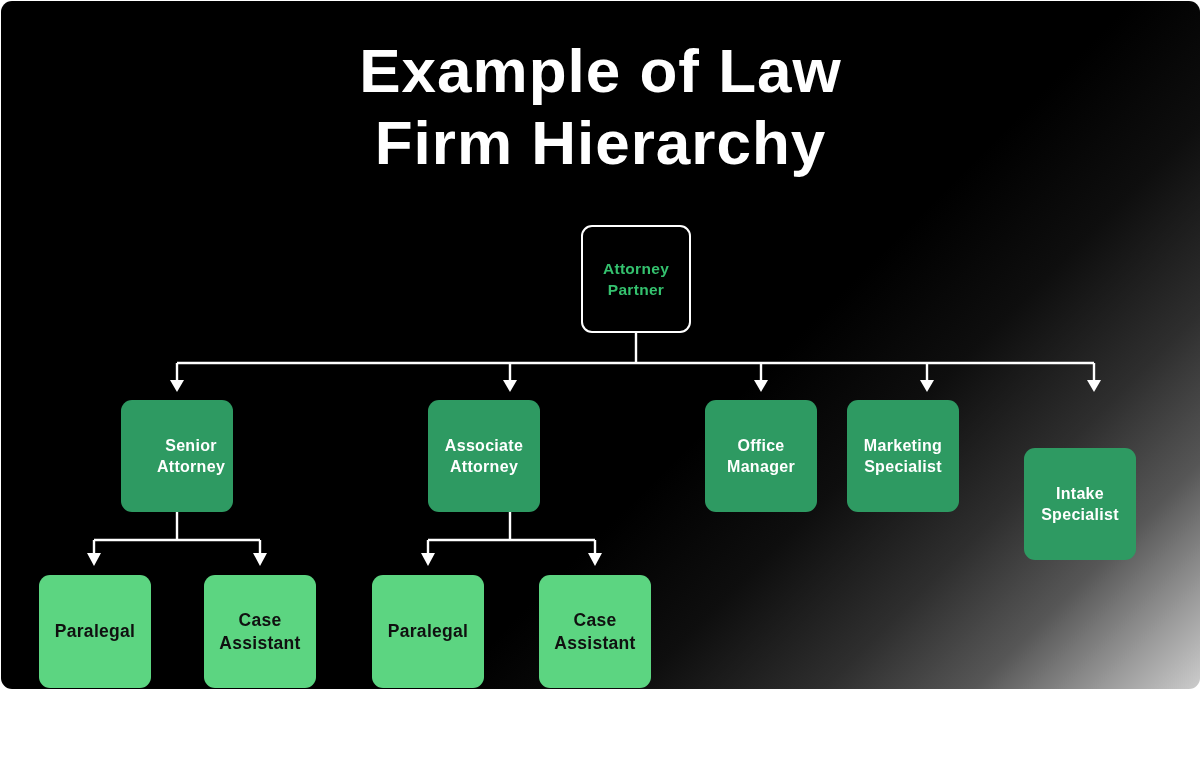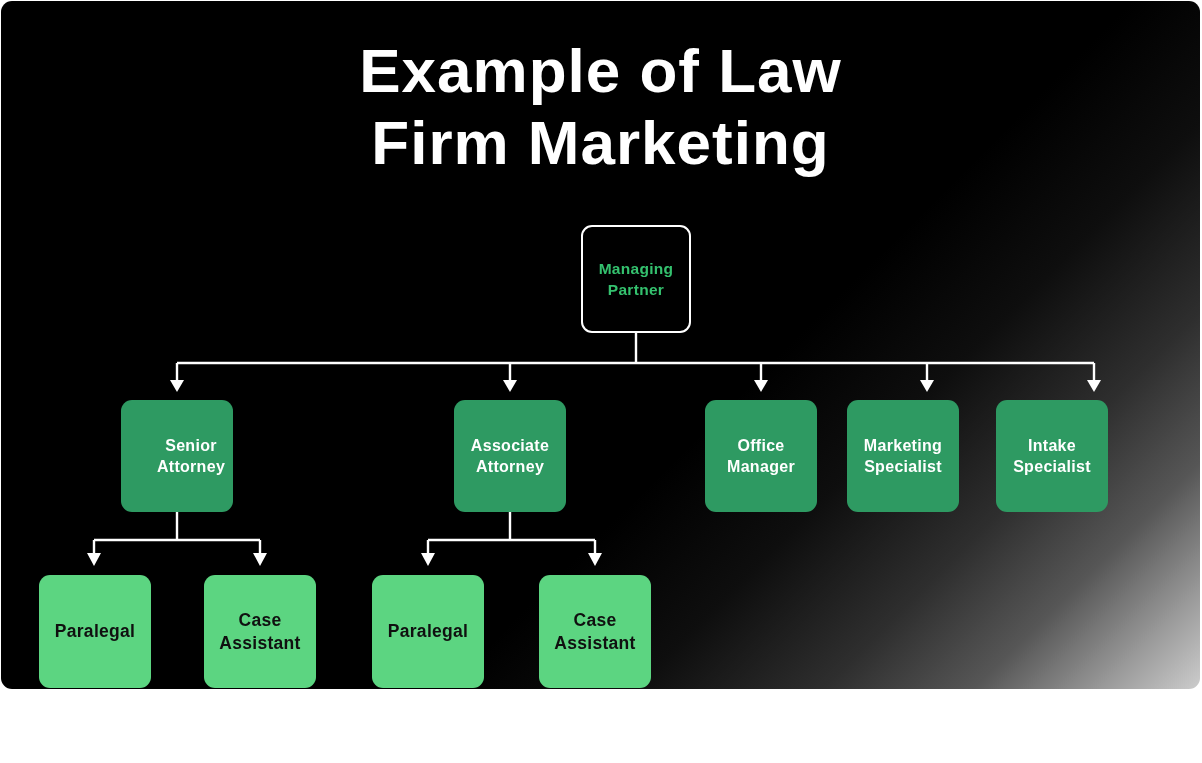--- a/index.html
+++ b/index.html
@@ -35,35 +35,35 @@
   .mid-node{
     background:var(--green-mid);color:#ffffff;
     top:399px;width:112px;height:112px;
     font-size:16px;line-height:21px;letter-spacing:.3px;
   }
   .leaf-node{
     background:var(--green-light);color:#101010;
     top:574px;width:112px;height:113px;
     font-size:17.5px;line-height:23px;letter-spacing:.3px;
   }
-  .pos-senior{left:120px;padding-left:32px;} .pos-associate{left:453px;} .pos-office{left:704px;}
-  .pos-marketing{left:846px;} .pos-intake{left:995px;}
+  .pos-senior{left:120px;padding-left:32px;} .pos-associate{left:427px;} .pos-office{left:704px;}
+  .pos-marketing{left:846px;} .pos-intake{left:1023px;margin-top:48px;}
   .pos-paralegal1{left:38px;} .pos-case1{left:203px;}
   .pos-paralegal2{left:371px;} .pos-case2{left:538px;}
   #connectors{position:absolute;left:0;top:0;pointer-events:none;}
 </style>
 </head>
 <body>
 
 <div id="stage">
   <div id="canvas">
 
     <div class="title">
       <div>Example of Law</div>
-      <div>Firm Marketing</div>
+      <div>Firm Hierarchy</div>
     </div>
 
     <svg id="connectors" width="1202" height="763" viewBox="0 0 1202 763">
       <g stroke="#ffffff" stroke-width="2.4" fill="none">
 
         <path d="M635 332 L635 362"></path>
         <path d="M176 362 L1093 362"></path>
         <path d="M176 362 L176 380"></path>
         <path d="M509 362 L509 380"></path>
         <path d="M760 362 L760 380"></path>
@@ -87,21 +87,21 @@
         <polygon points="919,379 933,379 926,391"></polygon>
         <polygon points="1086,379 1100,379 1093,391"></polygon>
         <polygon points="86,552 100,552 93,565"></polygon>
         <polygon points="252,552 266,552 259,565"></polygon>
         <polygon points="420,552 434,552 427,565"></polygon>
         <polygon points="587,552 601,552 594,565"></polygon>
       </g>
     </svg>
 
     <div class="node root-node">
-      <div class="lbl">Managing Partner</div>
+      <div class="lbl">Attorney Partner</div>
     </div>
 
     <div class="node mid-node pos-senior">
       <div class="lbl">Senior Attorney</div>
     </div>
     <div class="node mid-node pos-associate">
       <div class="lbl">Associate Attorney</div>
     </div>
     <div class="node mid-node pos-office">
       <div class="lbl">Office Manager</div>

